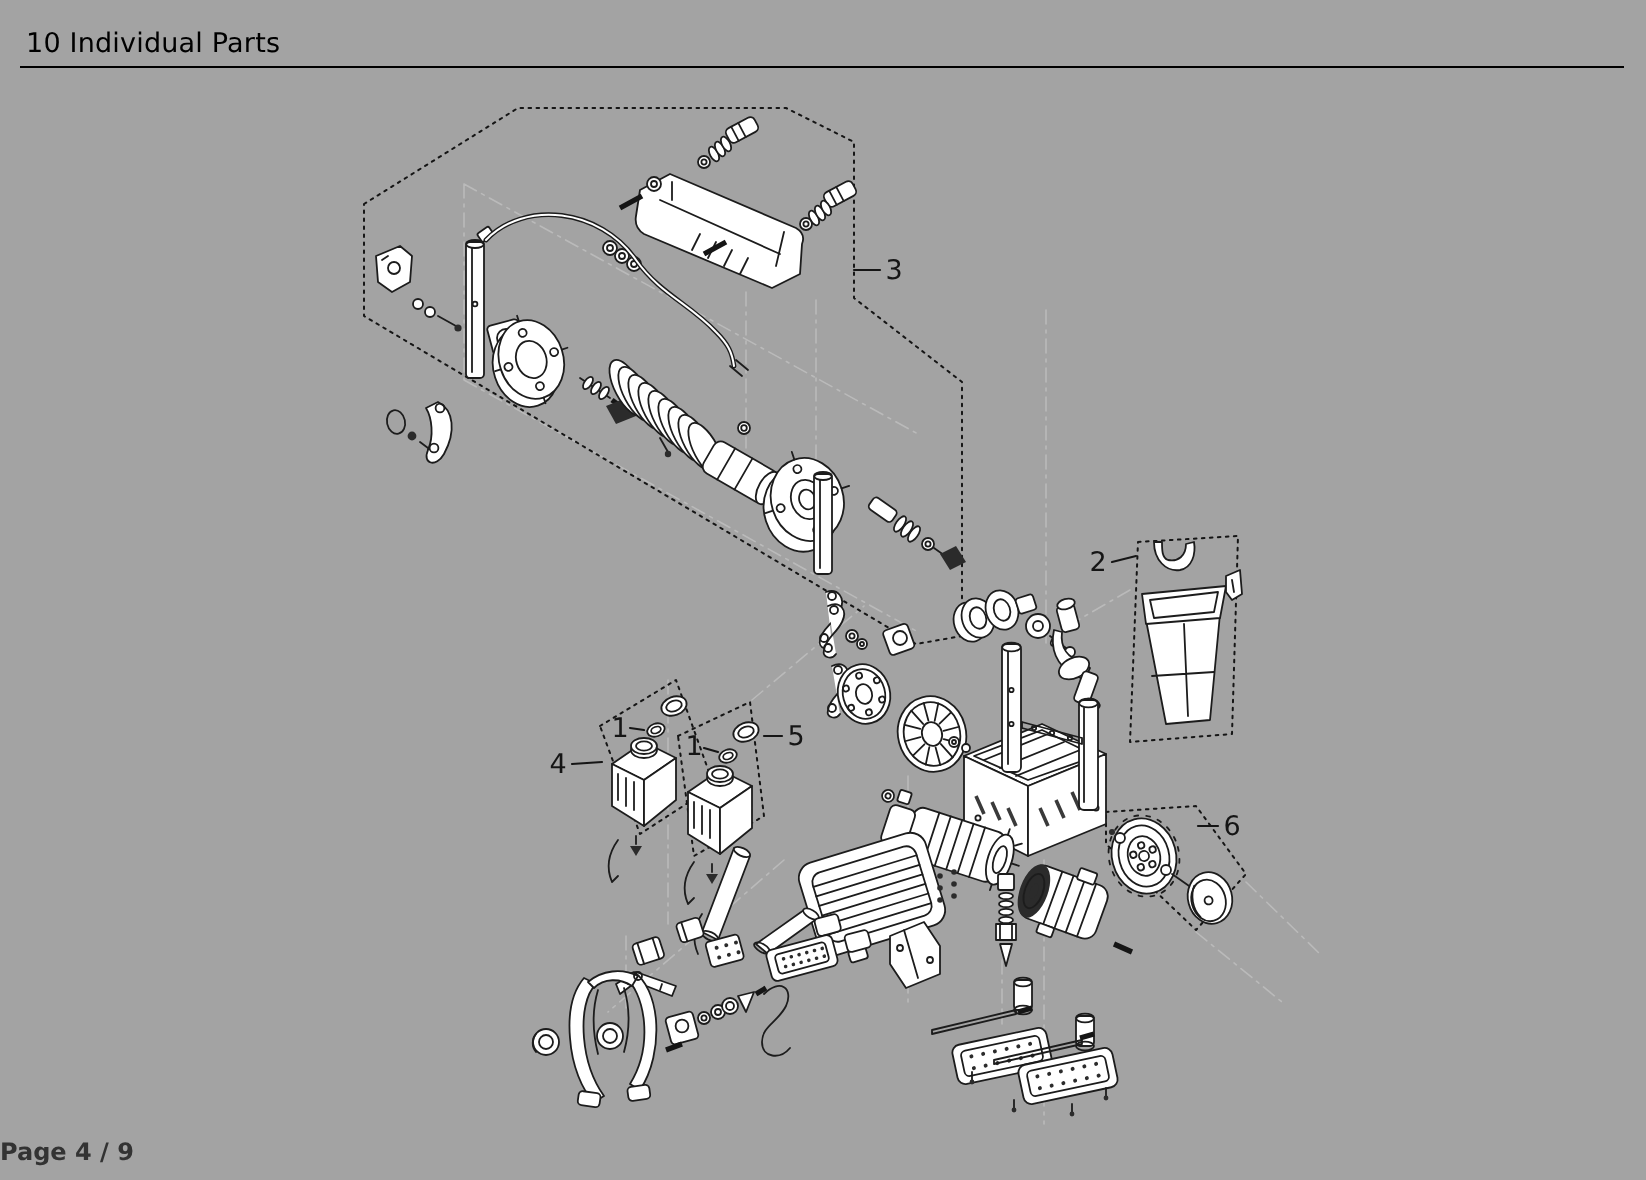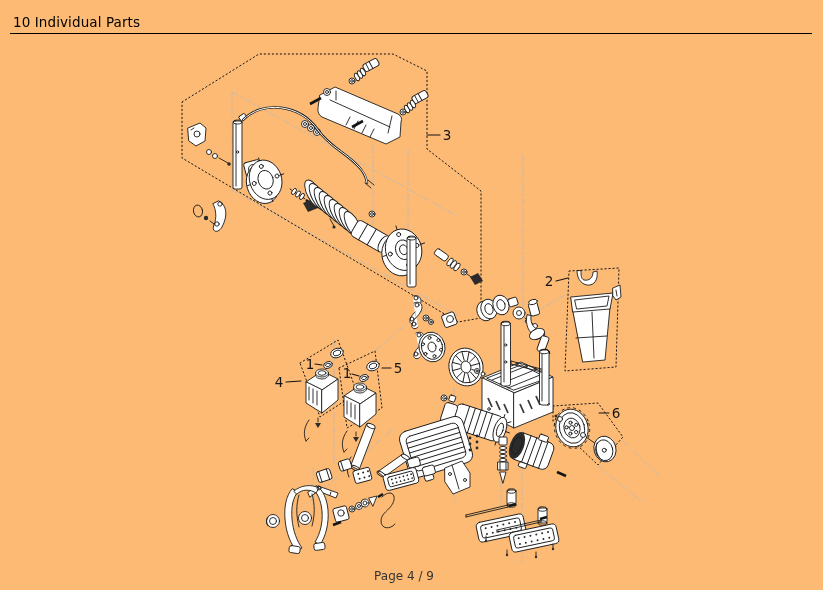--- a/index.html
+++ b/index.html
@@ -1,22 +1,22 @@
 <!DOCTYPE html>
 <html><head>
 <meta charset="utf-8">
 <style>
   html,body{margin:0;padding:0;background:#fff}
-  .page{position:relative;width:823px;height:590px;background:#fdba74;overflow:hidden;
+  .page{position:relative;width:823px;height:590px;background:#a3a3a3;overflow:hidden;
         font-family:"DejaVu Sans","Liberation Sans",sans-serif}
   .header{position:absolute;left:10px;top:14px;width:802px}
   .header-title{font-size:13.5px;color:#000;padding-left:3px;letter-spacing:.1px}
   .header-rule{margin-top:3px;border-top:1.6px solid #000;height:0}
-  .footer{position:absolute;left:0;top:569px;width:808px;text-align:center;
-          font-size:12px;font-weight:400;color:#333}
+  .footer{position:absolute;left:0;top:569px;width:808px;text-align:left;
+          font-size:12px;font-weight:700;color:#333}
   svg.diagram{position:absolute;left:0;top:0}
   svg.diagram *{stroke:#1c1c1c;stroke-width:.9;fill:none;stroke-linecap:round;stroke-linejoin:round}
   svg.diagram .fw{fill:#fff}
   svg.diagram .dk{fill:#2b2b2b;stroke:none}
   svg.diagram .dot{stroke:#151515;stroke-dasharray:1.3 2.7;stroke-width:1}
   svg.diagram .guide{stroke:#bababa;stroke-width:.8;stroke-dasharray:7 3 1.5 3}
   svg.diagram .lead{stroke:#151515;stroke-width:1.1}
   svg.diagram .thick{stroke:#151515;stroke-width:2.6;stroke-linecap:butt}
   svg.diagram .dkl{stroke:#3a3a3a;stroke-width:1.8;stroke-linecap:butt}
   svg.diagram .cord{stroke-width:2.4}

